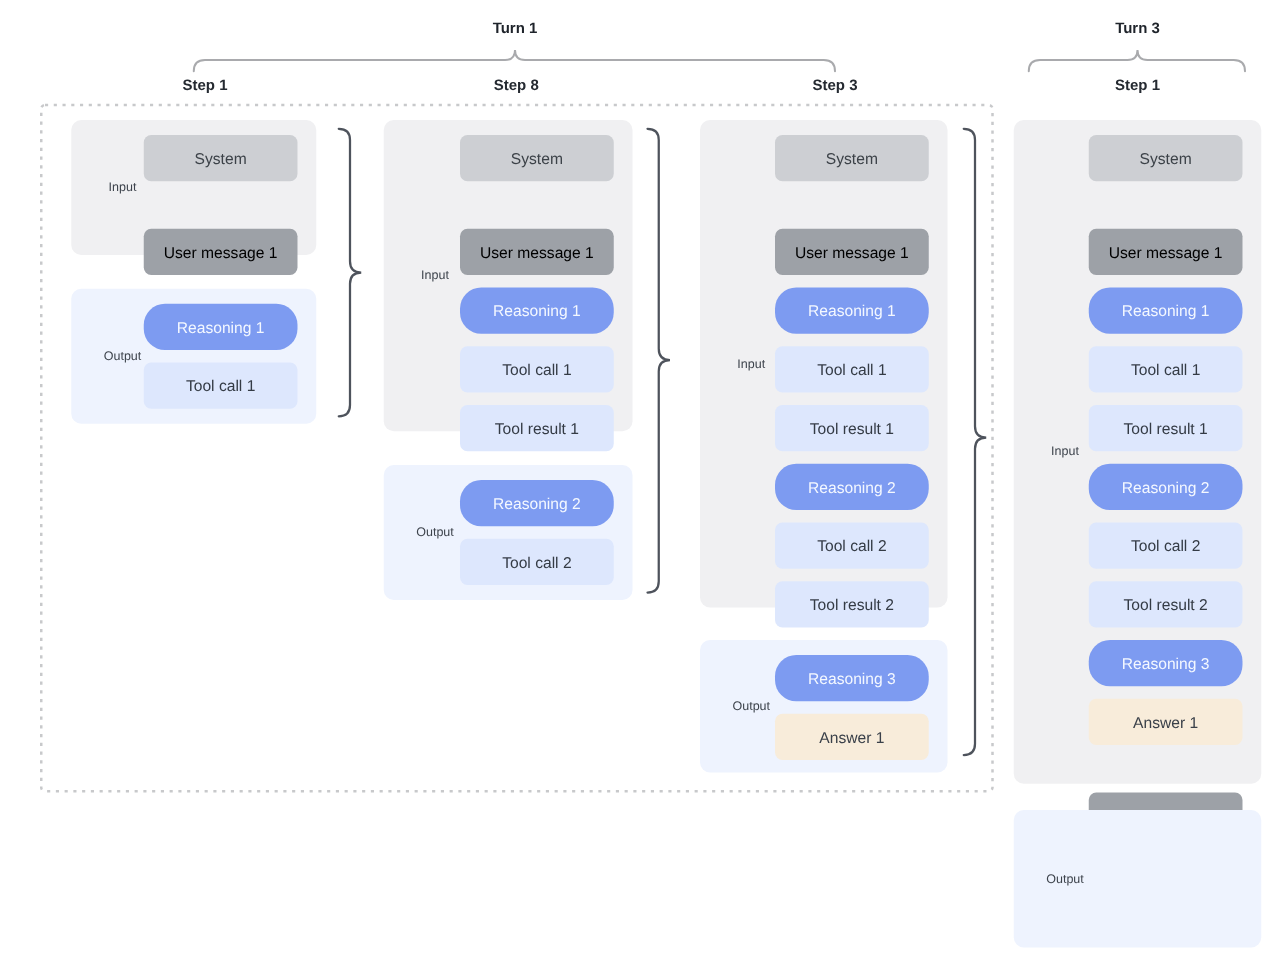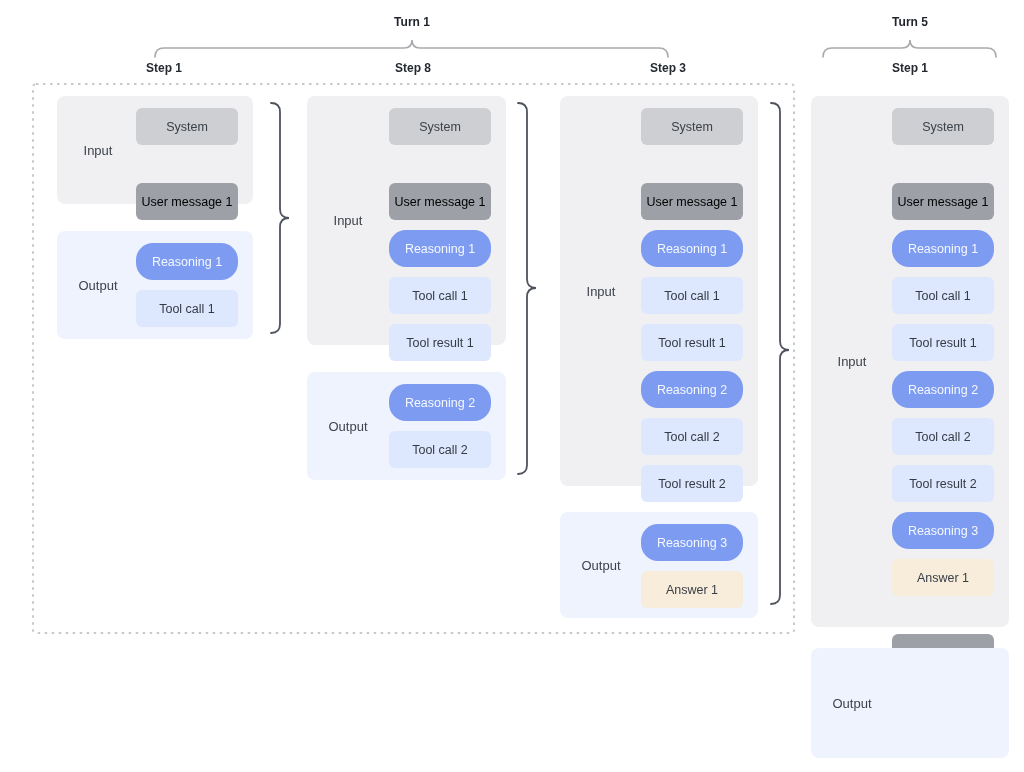--- a/index.html
+++ b/index.html
@@ -14,28 +14,28 @@
   .step-label{
     position:absolute;transform:translate(-50%,-50%);
     font-size:12px;font-weight:bold;color:#252a31;white-space:nowrap;
   }
   .panel{position:absolute;border-radius:8px;}
   .input-panel{background:#f0f0f2;}
   .output-panel{background:#eef3fe;}
   .panel-label{
     position:absolute;left:0;top:0;bottom:0;width:82px;
     display:flex;align-items:center;justify-content:center;
-    font-size:13px;color:#3d434c;
+    font-size:10px;color:#3d434c;
   }
   .boxes{
     position:absolute;right:15px;top:12px;
     display:flex;flex-direction:column;gap:10px;
   }
   .box{
-    width:102px;height:37px;border-radius:6px;
+    width:123px;height:37px;border-radius:6px;
     display:flex;align-items:center;justify-content:center;
     font-size:12.5px;white-space:nowrap;
   }
   .kind-system{background:#cdcfd3;color:#3c4248;}
   .kind-user{background:#9da1a7;color:#000000;margin-top:28px;}
   .kind-reasoning{background:#7d9bf1;color:#f4f8ff;border-radius:17px;}
   .kind-tool{background:#dde7fd;color:#343b45;}
   .kind-answer{background:#f8ecda;color:#3a4049;}
   #overlay{position:absolute;left:0;top:0;pointer-events:none;}
 </style>
@@ -53,21 +53,21 @@
     <path d="M 823 57 Q 823 48 832 48 L 902 48 Q 910 48 910 40 Q 910 48 918 48 L 987 48 Q 996 48 996 57" fill="none" stroke="#a9aaad" stroke-width="1.6" stroke-linecap="round"></path>
 
     <path d="M 271 103 Q 280 103 280 112 L 280 209 Q 280 218 289 218 Q 280 218 280 227 L 280 324 Q 280 333 271 333" fill="none" stroke="#4e535c" stroke-width="1.8" stroke-linecap="round"></path>
 
     <path d="M 518 103 Q 527 103 527 112 L 527 279 Q 527 288 536 288 Q 527 288 527 297 L 527 465 Q 527 474 518 474" fill="none" stroke="#4e535c" stroke-width="1.8" stroke-linecap="round"></path>
 
     <path d="M 771 103 Q 780 103 780 112 L 780 341 Q 780 350 789 350 Q 780 350 780 359 L 780 595 Q 780 604 771 604" fill="none" stroke="#4e535c" stroke-width="1.8" stroke-linecap="round"></path>
   </svg>
 
   <div class="turn-title" style="left:412px;top:22px">Turn 1</div>
-  <div class="turn-title" style="left:910px;top:22px">Turn 5</div>
+  <div class="turn-title" style="left:910px;top:22px">Turn 3</div>
 
   <div class="step-label" style="left:164px;top:68px">Step 1</div>
   <div class="step-label" style="left:413px;top:68px">Step 8</div>
   <div class="step-label" style="left:668px;top:68px">Step 3</div>
   <div class="step-label" style="left:910px;top:68px">Step 1</div>
 
   <div class="panel input-panel" style="left:57px;top:96px;width:196px;height:108px">
     <div class="panel-label">Input</div>
     <div class="boxes">
       <div class="box kind-system">System</div>

